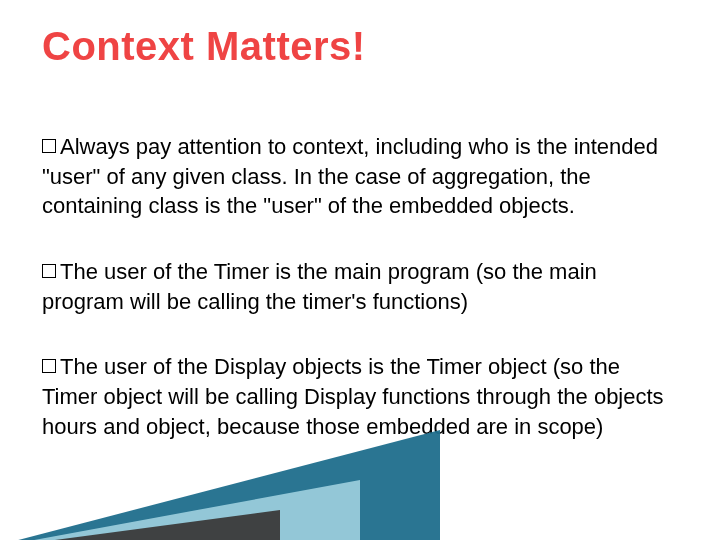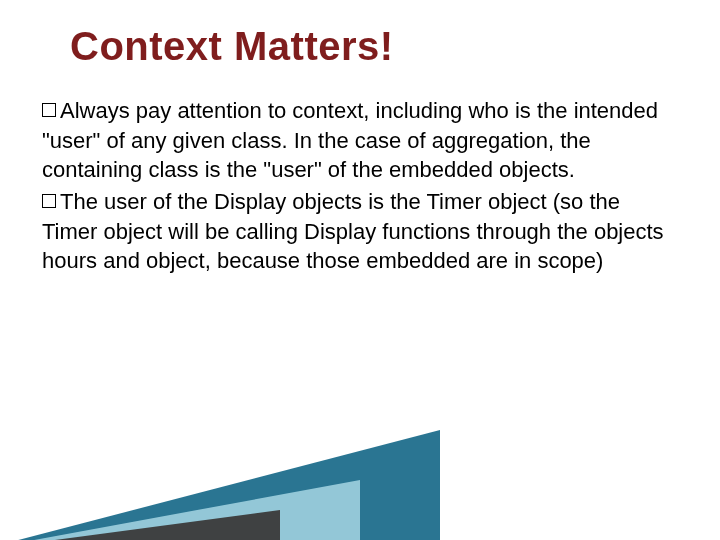--- a/index.html
+++ b/index.html
@@ -9,33 +9,33 @@
     font-family:"Segoe UI",Arial,sans-serif;
     color:#1a1a1a;
     position:relative;
     overflow:hidden;
   }
   .title{
     position:absolute;
     left:42px;top:24px;
     font-size:40px;
     font-weight:700;
-    color:#7f1d1d;
+    color:#ef4444;
     letter-spacing:0.5px;
-    margin-left:28px;
   }
   .body-text{
     position:absolute;
     left:42px;top:96px;right:42px;
     font-size:22px;
     line-height:1.35;
     color:#000;
   }
   .bullet{
     margin-bottom:2px;
+    margin-top:36px;
   }
   .sq{
     display:inline-block;
     width:12px;height:12px;
     border:1.5px solid #000;
     margin-right:4px;
     vertical-align:baseline;
     position:relative;top:-1px;
   }
   .bold{font-weight:400}
@@ -71,19 +71,22 @@
 </head>
 <body>
 
 <div class="title">Context Matters!</div>
 
 <div class="body-text">
   <div class="bullet">
     <span class="sq"></span><span>Always</span><span> pay attention to context, including who is the intended "user" of any given class. In the case of aggregation, the containing class is the "user" of the embedded objects.</span>
   </div>
   <div class="bullet">
+    <span class="sq"></span><span>The</span><span> user of the Timer is the main program (so the main program will be calling the timer's functions)</span>
+  </div>
+  <div class="bullet">
     <span class="sq"></span><span>The</span><span> user of the Display objects is the Timer object (so the Timer object will be calling Display functions through the objects </span><span class="bold">hours</span><span> and </span><span class="bold">object</span><span>, because those embedded are in scope)</span>
   </div>
 </div>
 
 <div class="wedge"></div>
 <div class="wedge2"></div>
 <div class="wedge3"></div>
 
 </body></html>

